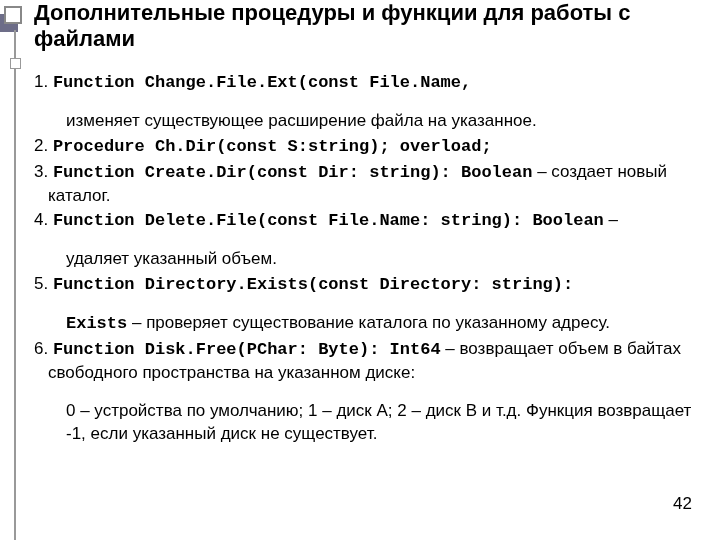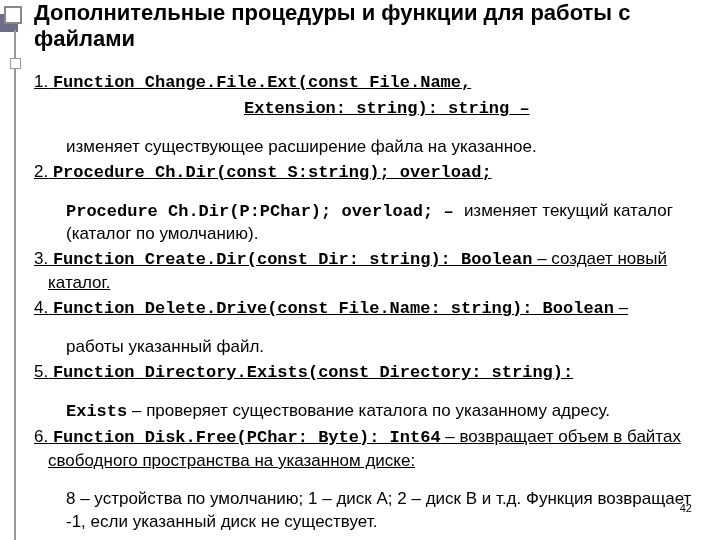--- a/index.html
+++ b/index.html
@@ -44,89 +44,82 @@
   .title {
     font-weight: bold;
     font-size: 22px;
     line-height: 1.2;
     margin-bottom: 18px;
   }
   .item {
     margin-bottom: 2px;
     padding-left: 14px;
     text-indent: -14px;
-    text-decoration: underline;
   }
   .sub {
     padding-left: 32px;
     text-indent: 0;
     margin-bottom: 2px;
     margin-top: 15px;
   }
   .code {
     font-family: "Courier New", monospace;
     font-weight: bold;
     font-size: 17px;
   }
   .pagenum {
     position: absolute;
     right: 28px;
     bottom: 24px;
-    font-size: 11px;
+    font-size: 17px;
   }
 </style>
 </head>
 <body>
 
 <div class="deco">
   <div class="sq2"></div>
   <div class="sq1"></div>
   <div class="vline"></div>
   <div class="sq3"></div>
 </div>
 
 <div class="content">
   <div class="title">Дополнительные процедуры и функции для работы с файлами</div>
 
   <div class="item">
     <span>1.</span>
     <span class="code">Function Change.File.Ext(const File.Name,</span>
   </div>
-  <div class="item" style="padding-left:210px;text-indent:0">
-    <span class="code">Extension: string): string</span><span class="code"> –</span>
-  </div>
   <div class="sub">изменяет существующее расширение файла на указанное.</div>
 
   <div class="item">
     <span>2.</span>
     <span class="code">Procedure Ch.Dir(const S:string); overload;</span>
-  </div>
-  <div class="sub">
-    <span class="code">Procedure Ch.Dir(P:PChar); overload;</span><span class="code"> – </span><span>изменяет текущий каталог (каталог по умолчанию).</span>
   </div>
 
   <div class="item">
     <span>3.</span>
     <span class="code">Function Create.Dir(const Dir: string): Boolean</span><span> – </span><span>создает новый каталог.</span>
   </div>
 
   <div class="item">
     <span>4.</span>
-    <span class="code">Function Delete.Drive(const File.Name: string): Boolean</span><span> – </span>
+    <span class="code">Function Delete.File(const File.Name: string): Boolean</span><span> – </span>
   </div>
-  <div class="sub">работы указанный файл.</div>
+  <div class="sub">удаляет указанный объем.</div>
 
   <div class="item">
     <span>5.</span>
     <span class="code">Function Directory.Exists(const Directory: string):</span>
   </div>
   <div class="sub">
     <span class="code">Exists</span><span> – </span><span>проверяет существование каталога по указанному адресу.</span>
   </div>
 
   <div class="item">
     <span>6.</span>
     <span class="code">Function Disk.Free(PChar: Byte): Int64</span><span> – </span><span>возвращает объем в байтах свободного пространства на указанном диске:</span>
   </div>
-  <div class="sub">8 – устройства по умолчанию; 1 – диск А; 2 – диск В и т.д. Функция возвращает -1, если указанный диск не существует.</div>
+  <div class="sub">0 – устройства по умолчанию; 1 – диск А; 2 – диск В и т.д. Функция возвращает -1, если указанный диск не существует.</div>
 </div>
 
 <div class="pagenum">42</div>
 
 </body></html>

